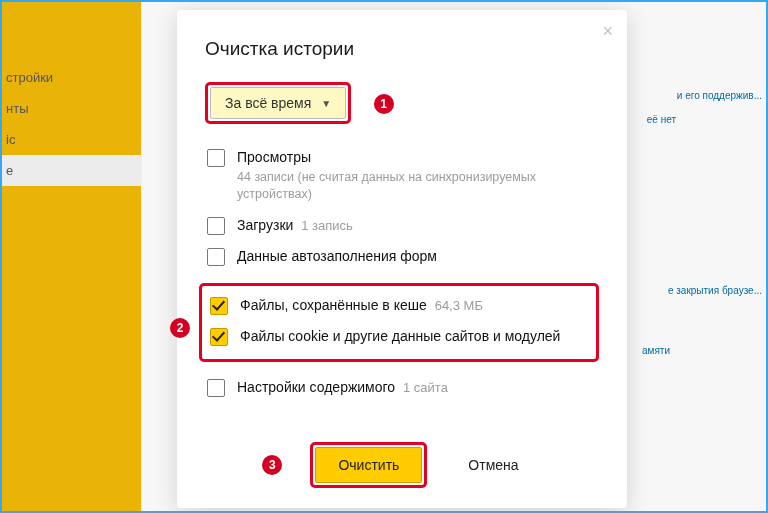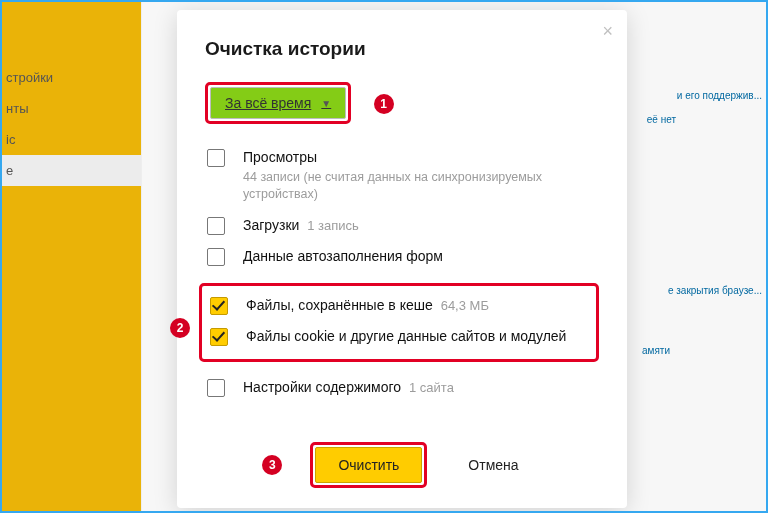--- a/index.html
+++ b/index.html
@@ -30,32 +30,31 @@
     background: #fff; border-radius: 4px;
     box-shadow: 0 4px 24px rgba(0,0,0,0.15);
     padding: 28px 28px 24px 28px;
   }
   .close {
     position: absolute; top: 12px; right: 14px;
     color: #c0c0c0; font-size: 18px; cursor: pointer;
     line-height: 1;
   }
   .title {
-    font-size: 19px; font-weight: 700; color: #1a1a1a;
+    font-size: 19px; font-weight: 400; color: #1a1a1a;
     margin-bottom: 22px;
   }
   .time-select {
     display: inline-flex; align-items: center;
-    background: #84cc16;
+    background: #fef9c3;
     border: 1px solid #bdbdbd;
     border-radius: 2px;
     padding: 7px 14px;
     color: #333; font-size: 14px;
     cursor: pointer;
-    text-decoration: underline;
   }
   .time-select .chev {
     margin-left: 10px; font-size: 10px; color: #555;
   }
   .hl { border: 3px solid #e20024; border-radius: 5px; }
   .hl-select { display:inline-block; padding: 2px; }
   .badge {
     display: inline-flex; align-items: center; justify-content: center;
     width: 20px; height: 20px; border-radius: 50%;
     background: #d40022; color: #fff; font-size: 12px; font-weight: bold;
@@ -77,21 +76,21 @@
   }
   .cb.checked {
     background: #ffcc00; border-color: #c59a00;
   }
   .cb.checked::after {
     content: ""; position: absolute;
     left: 4px; top: 0px; width: 5px; height: 10px;
     border: solid #222; border-width: 0 2.5px 2.5px 0;
     transform: rotate(42deg);
   }
-  .lbl { font-size: 14px; color: #111; line-height: 1.4; margin-left: 6px; }
+  .lbl { font-size: 14px; color: #111; line-height: 1.4; }
   .sub { font-size: 12.5px; color: #9c9c9c; display:block; margin-top:1px;}
   .inline-sub { color: #9c9c9c; font-size: 13px; margin-left: 4px;}
   .group-hl {
     position: relative;
     padding: 4px 6px 6px 6px;
     margin: 2px 0 2px -6px;
   }
   .group-hl .badge-left {
     position: absolute; left: -32px; top: 32px;
   }

